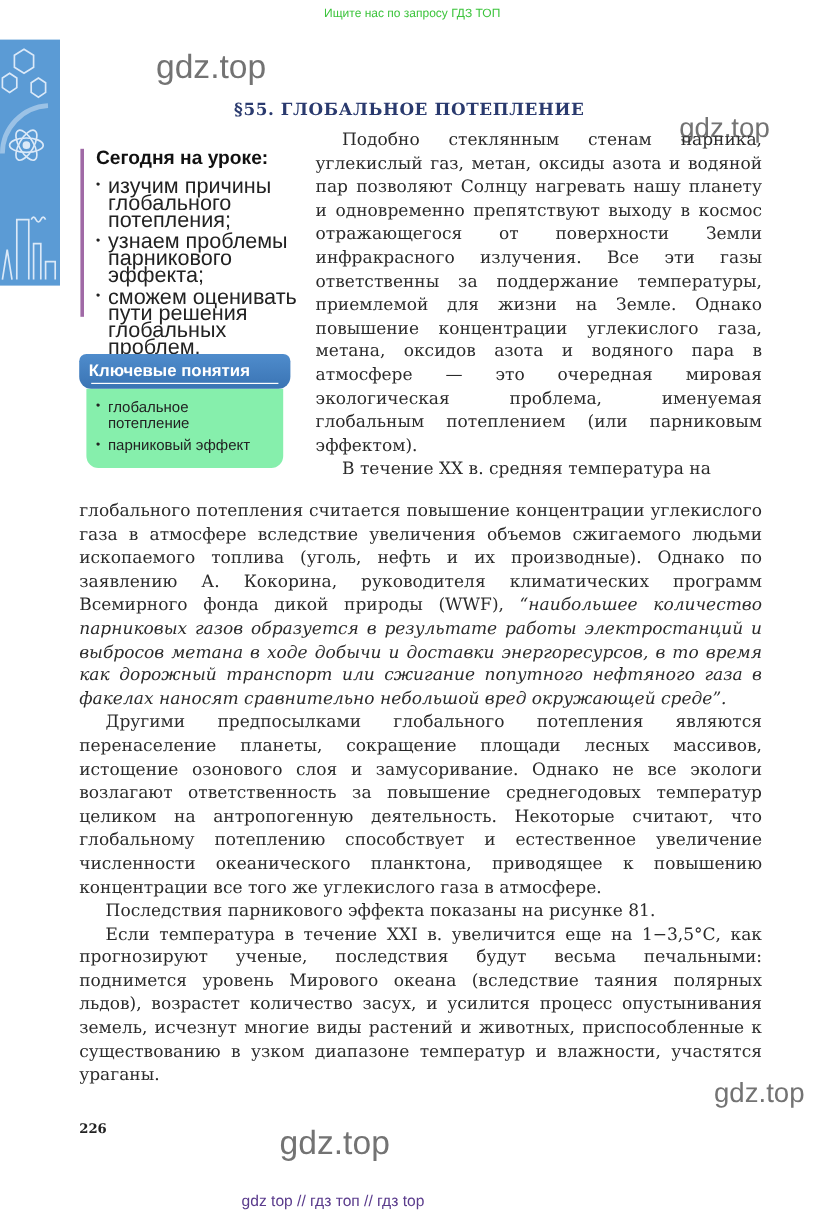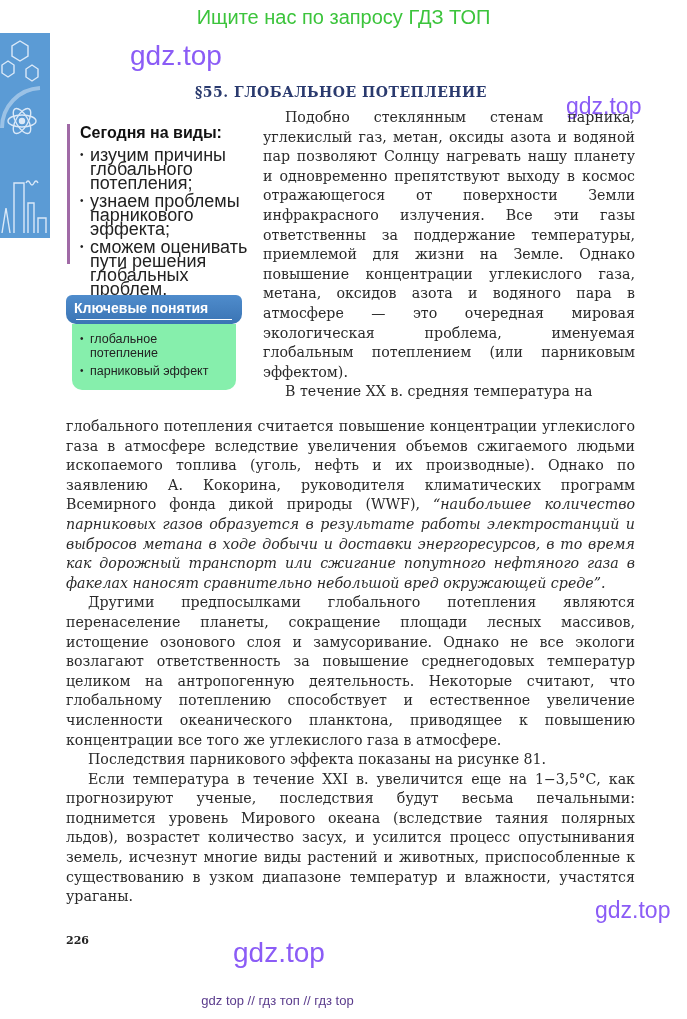--- a/index.html
+++ b/index.html
@@ -1,20 +1,20 @@
 <!DOCTYPE html>
 <html><head>
 <meta charset="utf-8">
 <style>
   html, body { margin:0; padding:0; }
   body { width:687px; height:1019px; background:#ffffff; position:relative; overflow:hidden; font-family:"DejaVu Serif", serif; color:#222; }
-  .top-banner { position:absolute; top:6px; left:0; width:687px; text-align:center; font-family:"Liberation Sans", sans-serif; font-size:20px; color:#3cc43c; }
+  .top-banner { position:absolute; top:6px; left:0; width:687px; text-align:center; font-family:"Liberation Sans", sans-serif; font-size:10px; color:#3cc43c; }
   .side-strip { position:absolute; left:0; top:33px; width:50px; height:205px; background:#5b9bd5; overflow:hidden; }
   .side-strip svg { position:absolute; left:0; top:0; }
-  .wm { position:absolute; font-family:"Liberation Sans", sans-serif; color:#8b5cf6; font-size:28px; }
+  .wm { position:absolute; font-family:"Liberation Sans", sans-serif; color:#737373; font-size:28px; }
   .wm1 { left:130px; top:40px; }
   .wm2 { left:566px; top:93px; font-size:23px; }
   .wm3 { left:595px; top:897px; font-size:23px; }
   .wm4 { left:233px; top:937px; }
   .title { position:absolute; left:195px; top:84px; font-family:"DejaVu Serif", serif; font-weight:bold; font-size:14px; letter-spacing:0.5px; color:#2a3a6e; }
   .today { position:absolute; left:67px; top:124px; width:180px; border-left:3px solid #a06aa6; padding-left:10px; height:140px; font-family:"Liberation Sans", sans-serif; }
   .today h3 { margin:0 0 6px 0; font-size:16px; font-weight:bold; color:#111; }
   .today ul { margin:0; padding:0; list-style:none; }
   .today li { font-size:18px; line-height:14px; color:#222; position:relative; padding-left:10px; margin-bottom:4px; }
   .today li::before { content:"•"; position:absolute; left:0; top:0; font-size:10px; }
@@ -62,21 +62,21 @@
 </div>
 
 <div class="wm wm1">gdz.top</div>
 <div class="wm wm2">gdz.top</div>
 <div class="wm wm3">gdz.top</div>
 <div class="wm wm4">gdz.top</div>
 
 <div class="title">§55. ГЛОБАЛЬНОЕ ПОТЕПЛЕНИЕ</div>
 
 <div class="today">
-  <h3>Сегодня на виды:</h3>
+  <h3>Сегодня на уроке:</h3>
   <ul>
     <li>изучим причины глобального потепления;</li>
     <li>узнаем проблемы парникового эффекта;</li>
     <li>сможем оценивать пути решения глобальных проблем.</li>
   </ul>
 </div>
 
 <div class="key">
   <div class="key-head">Ключевые понятия</div>
   <div class="key-body">

